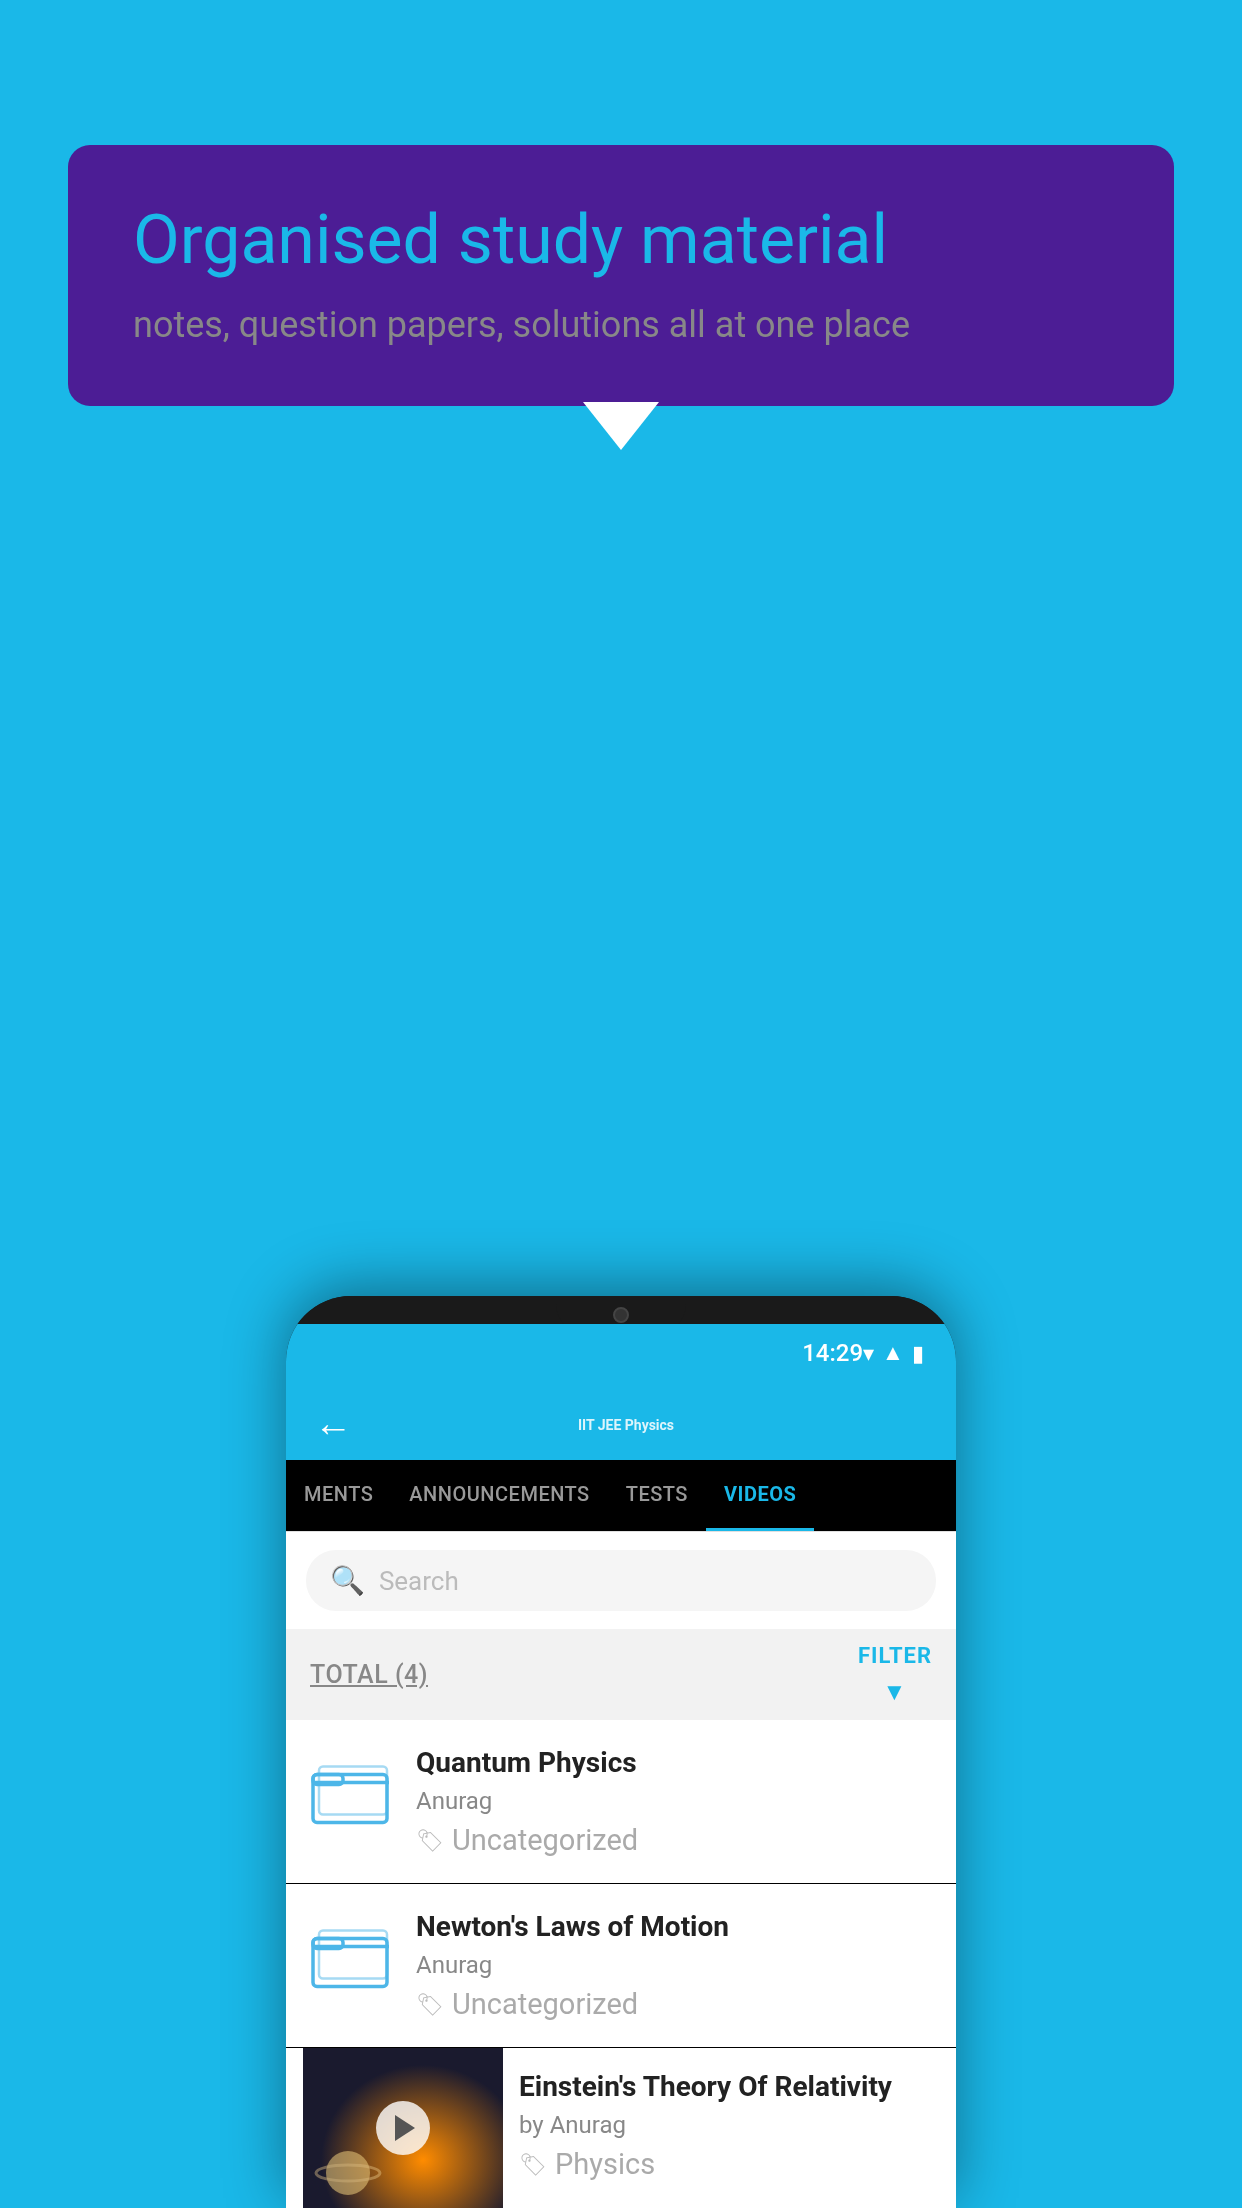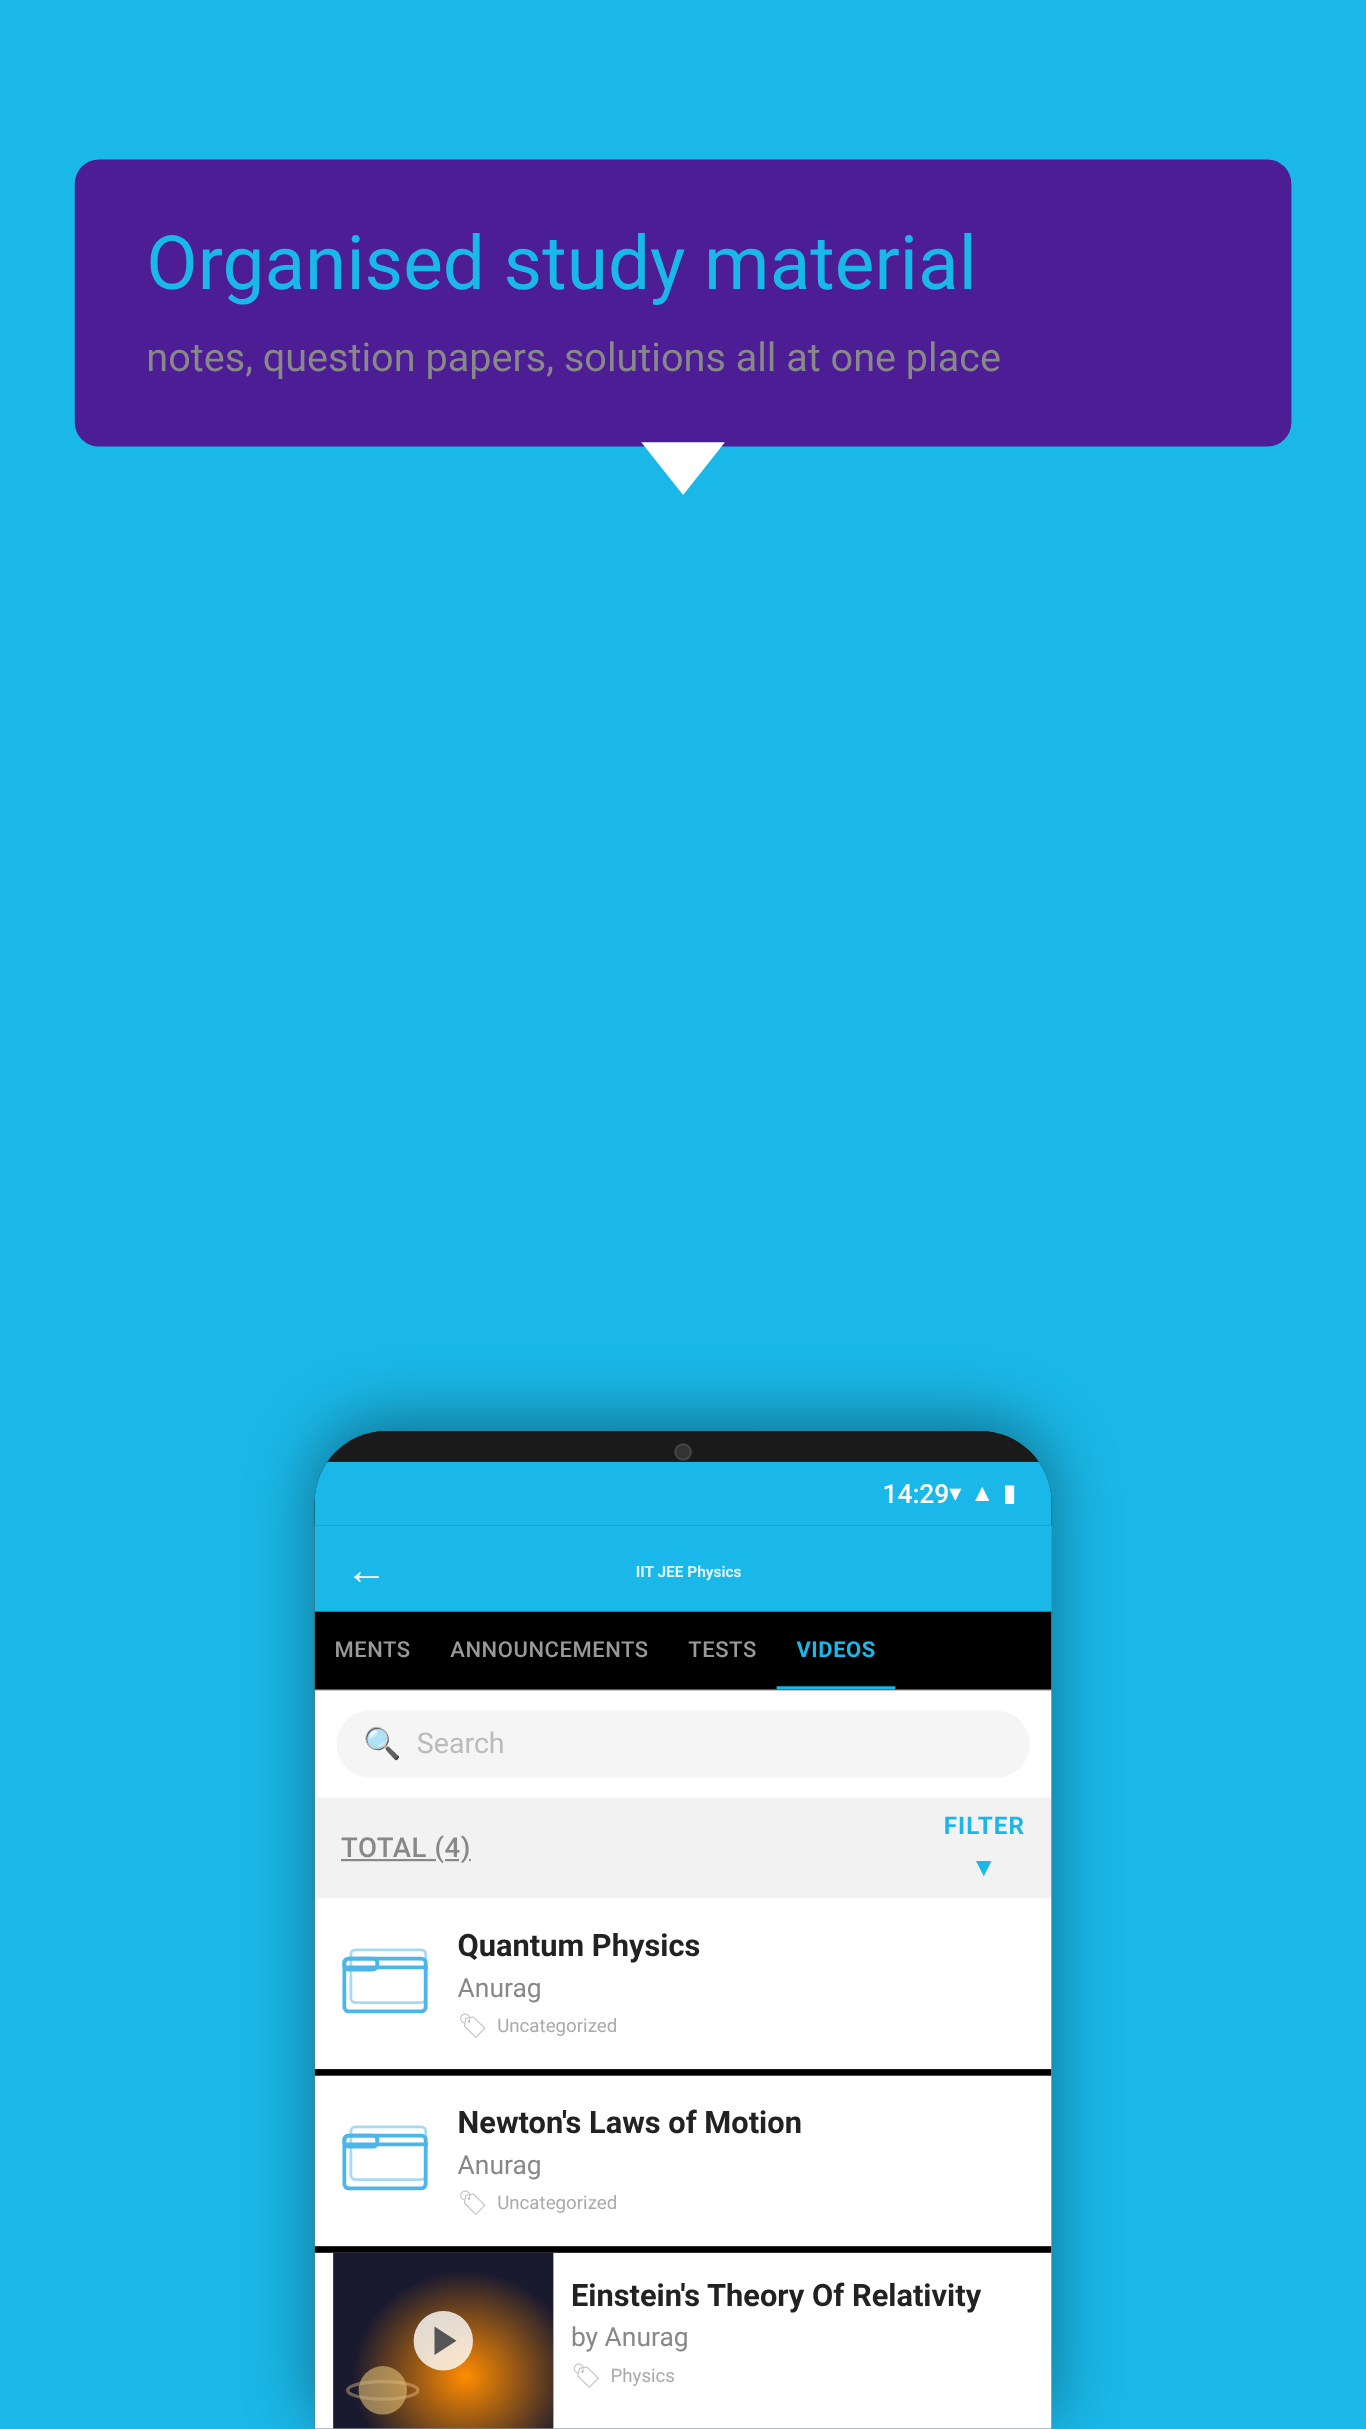--- a/index.html
+++ b/index.html
@@ -227,21 +227,21 @@
     }
 
     
     .video-list {
       background: white;
     }
     .video-item {
       display: flex;
       align-items: flex-start;
       padding: 26px 20px;
-      border-bottom: 6px solid #000000;
+      border-bottom: 1px solid #000000;
       gap: 20px;
     }
     .video-thumb {
       width: 90px;
       height: 90px;
       flex-shrink: 0;
       display: flex;
       align-items: center;
       justify-content: center;
     }
@@ -266,21 +266,21 @@
     .video-tag {
       display: flex;
       align-items: center;
       gap: 8px;
     }
     .tag-icon {
       color: #bbb;
       font-size: 22px;
     }
     .tag-text {
-      font-size: 17px;
+      font-size: 29px;
       color: #aaa;
     }
 
     
     .video-item-thumb {
       display: flex;
       align-items: flex-start;
       padding: 0;
       padding-bottom: 0;
       border-bottom: none;

